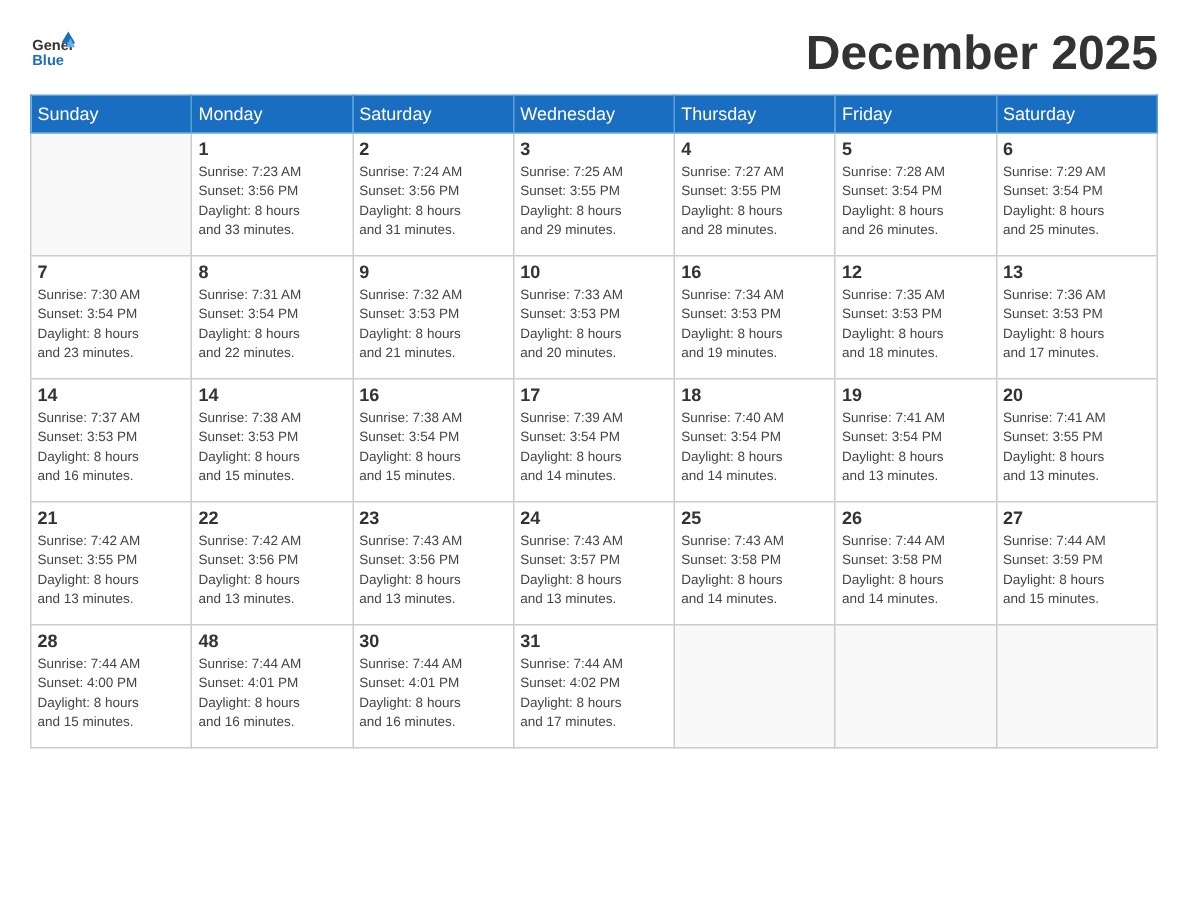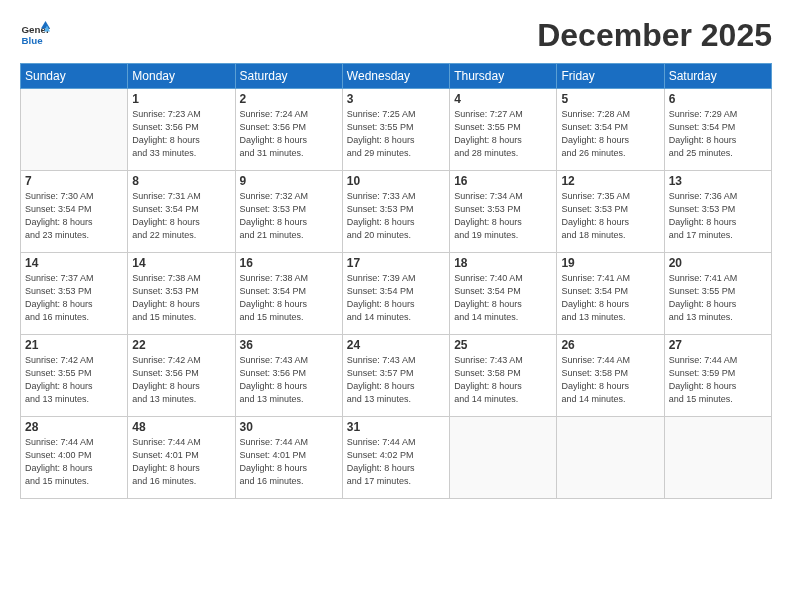--- a/index.html
+++ b/index.html
@@ -205,21 +205,21 @@
         <tr>
           <td>
             <span class="day-num">21</span>
             <div class="day-info">Sunrise: 7:42 AM<br>Sunset: 3:55 PM<br>Daylight: 8 hours<br>and 13 minutes.</div>
           </td>
           <td>
             <span class="day-num">22</span>
             <div class="day-info">Sunrise: 7:42 AM<br>Sunset: 3:56 PM<br>Daylight: 8 hours<br>and 13 minutes.</div>
           </td>
           <td>
-            <span class="day-num">36</span>
+            <span class="day-num">23</span>
             <div class="day-info">Sunrise: 7:43 AM<br>Sunset: 3:56 PM<br>Daylight: 8 hours<br>and 13 minutes.</div>
           </td>
           <td>
             <span class="day-num">24</span>
             <div class="day-info">Sunrise: 7:43 AM<br>Sunset: 3:57 PM<br>Daylight: 8 hours<br>and 13 minutes.</div>
           </td>
           <td>
             <span class="day-num">25</span>
             <div class="day-info">Sunrise: 7:43 AM<br>Sunset: 3:58 PM<br>Daylight: 8 hours<br>and 14 minutes.</div>
           </td>

